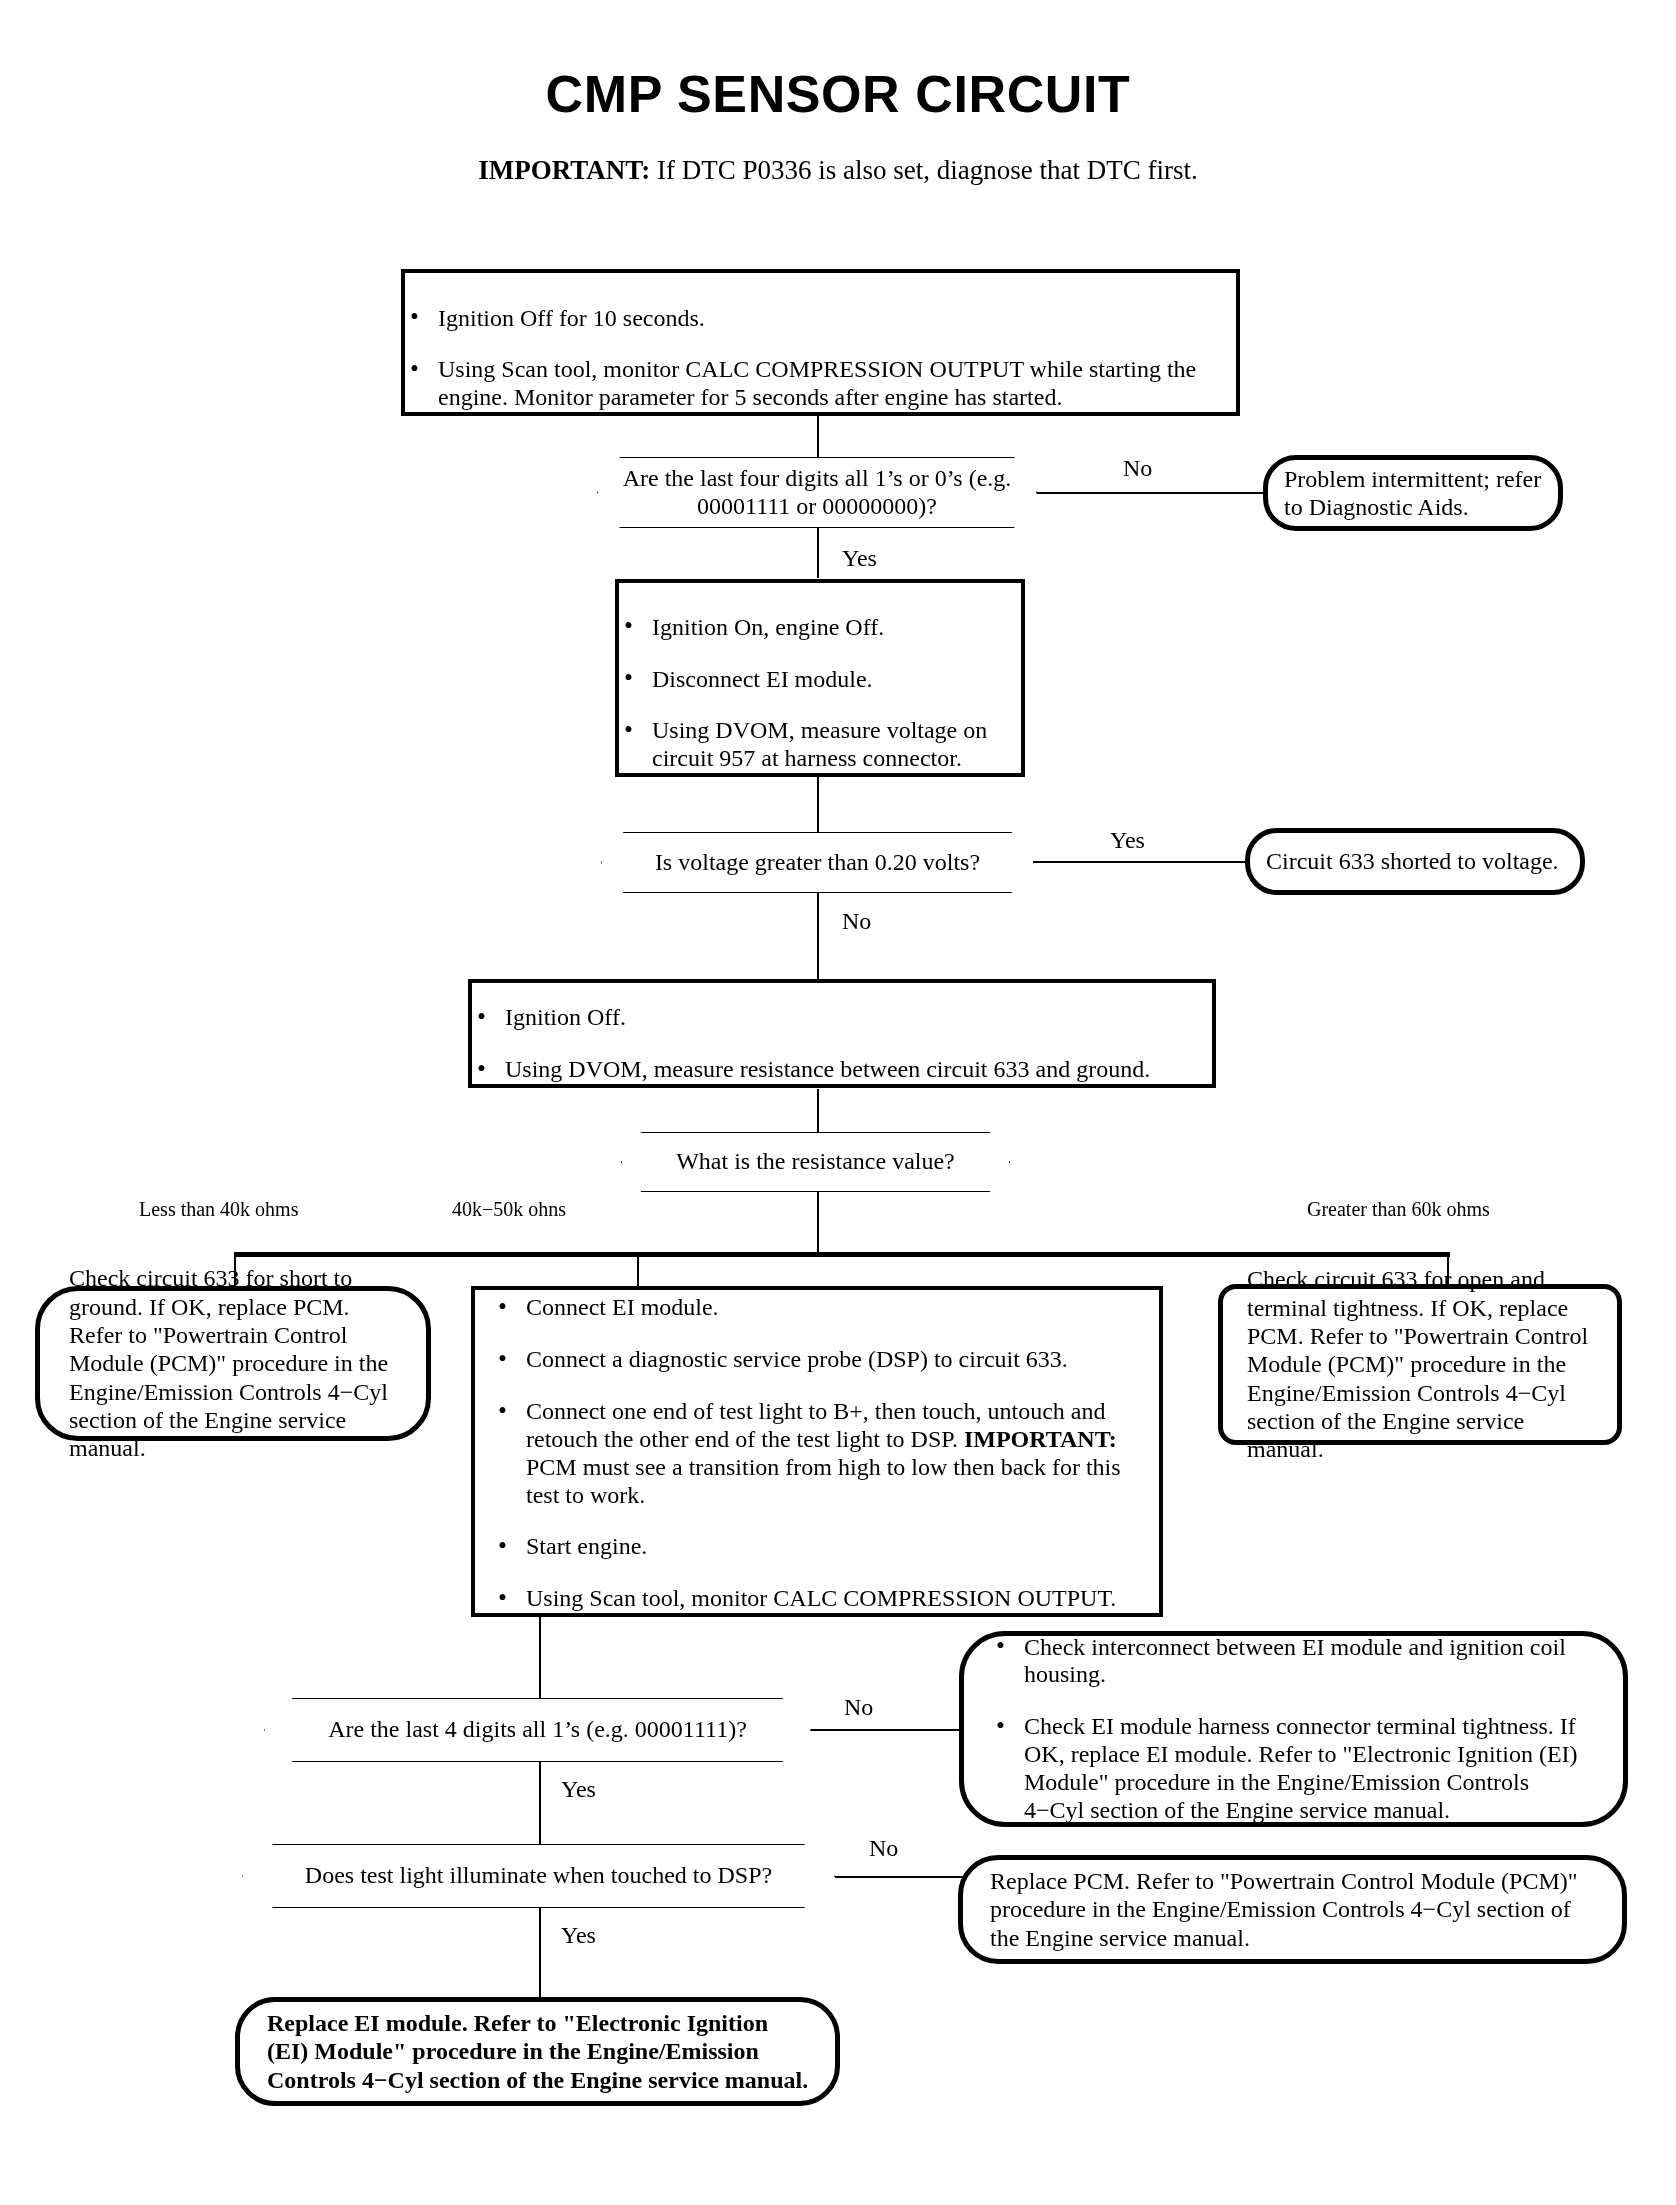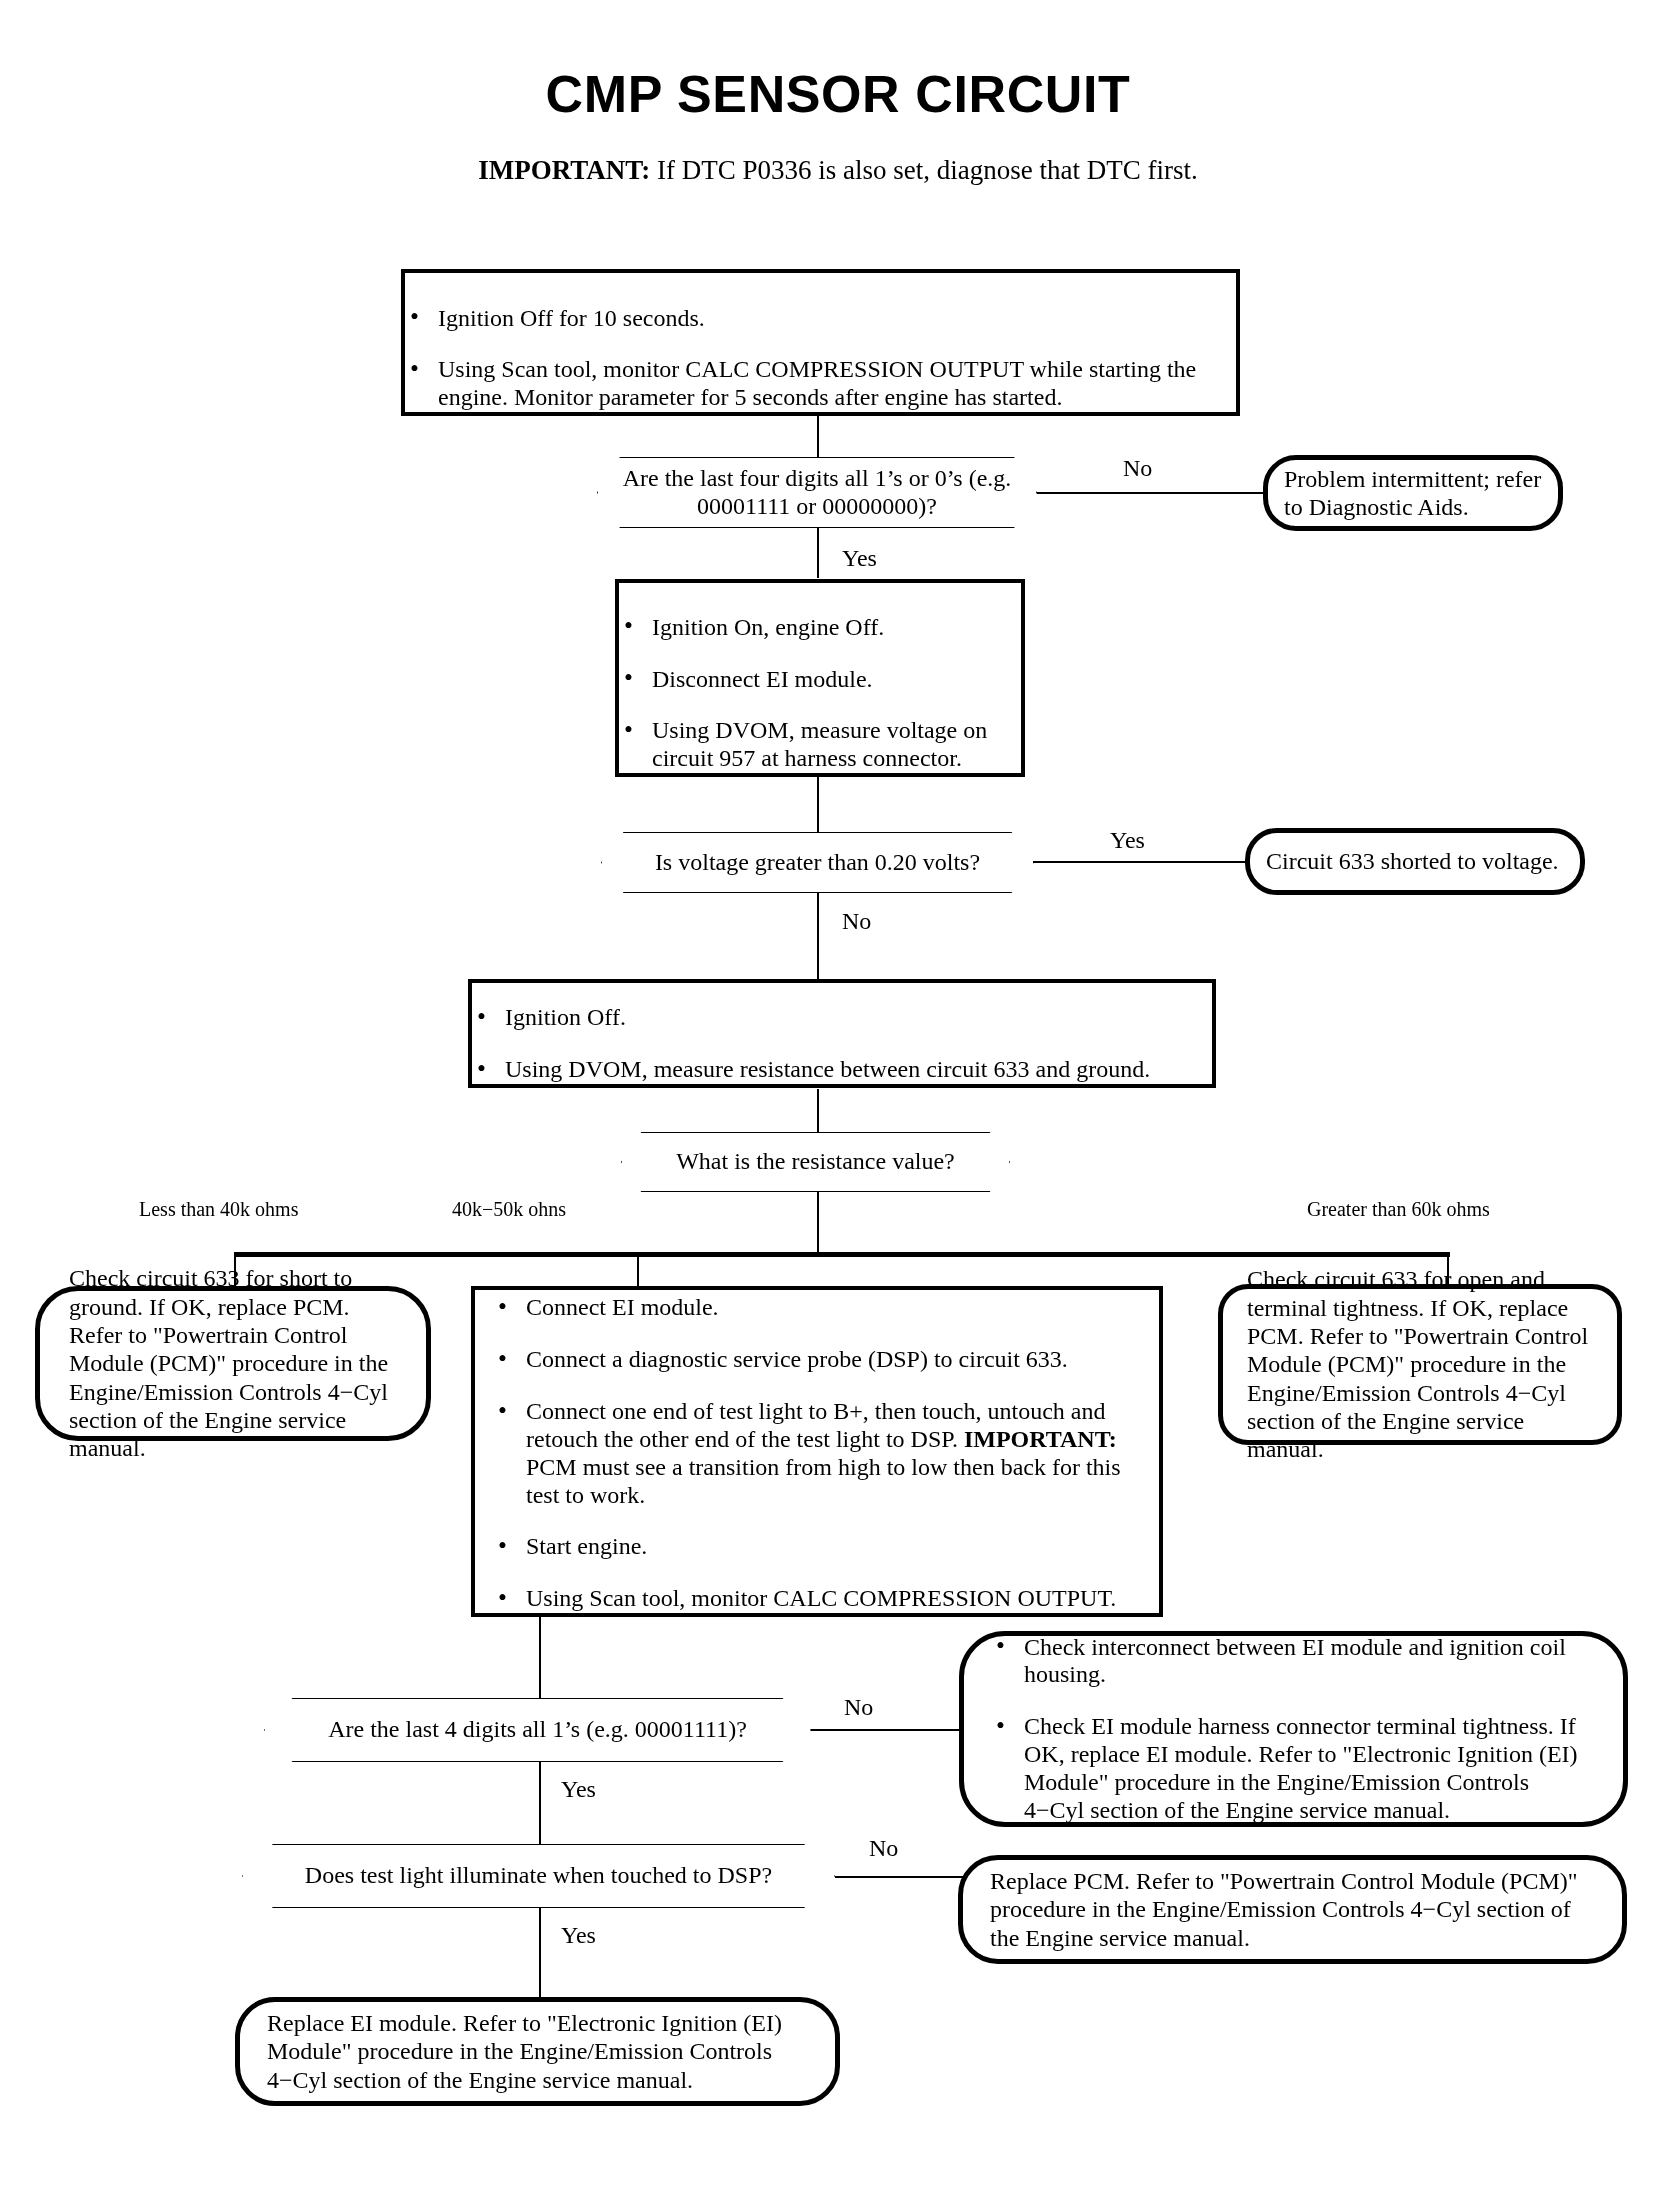--- a/index.html
+++ b/index.html
@@ -231,21 +231,21 @@
       <li>
         <span>Connect one end of test light to B+, then touch, untouch and retouch the other end of the test light to DSP.</span>
         <span class="bold">IMPORTANT:</span>
         <span>PCM must see a transition from high to low then back for this test to work.</span>
       </li>
       <li>Start engine.</li>
       <li>Using Scan tool, monitor CALC COMPRESSION OUTPUT.</li>
     </ul>
   </div>
 
-  <div class="node terminal" style="left:1218px; top:1284px; width:404px; height:161px; border-radius:30px;">
+  <div class="node terminal" style="left:1218px; top:1284px; width:404px; height:161px; border-radius:18px;">
     <div class="plain-text pad-lr-s" style="padding-left:24px; padding-right:18px;">Check circuit 633 for open and terminal tightness. If OK, replace PCM. Refer to "Powertrain Control Module (PCM)" procedure in the Engine/Emission Controls 4−Cyl section of the Engine service manual.</div>
   </div>
 
   <div class="vline" style="left:539px; top:1617px; height:99px;"></div>
 
   <div class="node decision" style="left:264px; top:1698px; width:547px; height:64px;">
     <div class="dec-text">Are the last 4 digits all 1’s (e.g. 00001111)?</div>
   </div>
 
   <div class="hline" style="left:811px; top:1729px; width:152px;"></div>
@@ -269,17 +269,17 @@
   <span class="edge-label" style="left:869px; top:1836px;">No</span>
 
   <div class="node terminal" style="left:958px; top:1855px; width:669px; height:109px; border-radius:40px;">
     <div class="plain-text pad-lr-s" style="padding-left:27px; padding-right:23px;">Replace PCM. Refer to "Powertrain Control Module (PCM)" procedure in the Engine/Emission Controls 4−Cyl section of the Engine service manual.</div>
   </div>
 
   <div class="vline" style="left:539px; top:1908px; height:101px;"></div>
   <span class="edge-label" style="left:561px; top:1923px;">Yes</span>
 
   <div class="node terminal" style="left:235px; top:1997px; width:605px; height:109px; border-radius:40px;">
-    <div class="plain-text pad-lr-s" style="padding-left:27px; padding-right:23px;">Replace EI module. Refer to "Electronic Ignition (EI) Module" procedure in the Engine/Emission Controls 4−Cyl section of the Engine service manual.</div>
+    <div class="plain-text pad-lr-s" style="padding-left:27px; padding-right:23px;font-weight:bold;">Replace EI module. Refer to "Electronic Ignition (EI) Module" procedure in the Engine/Emission Controls 4−Cyl section of the Engine service manual.</div>
   </div>
 
 </div>
 
 
 </body></html>

